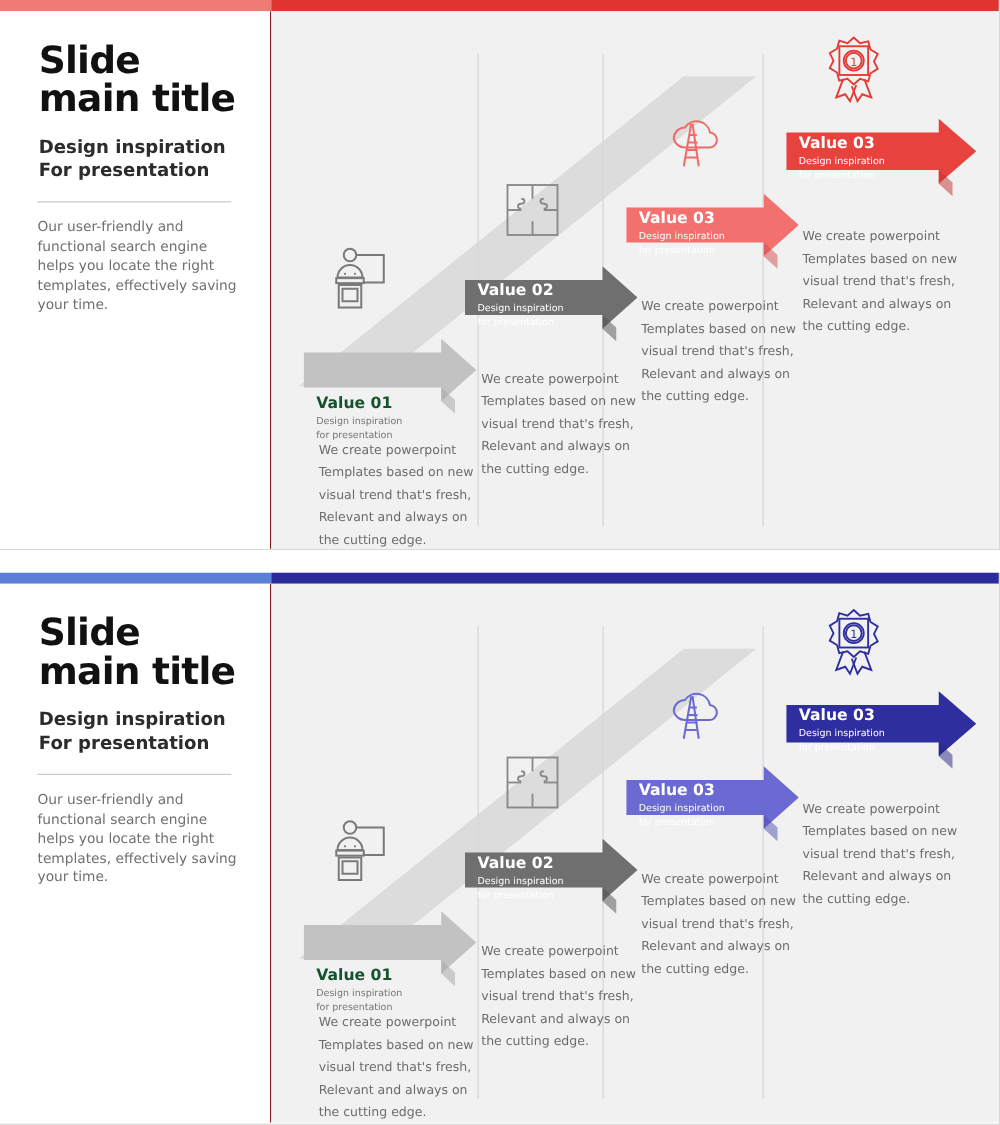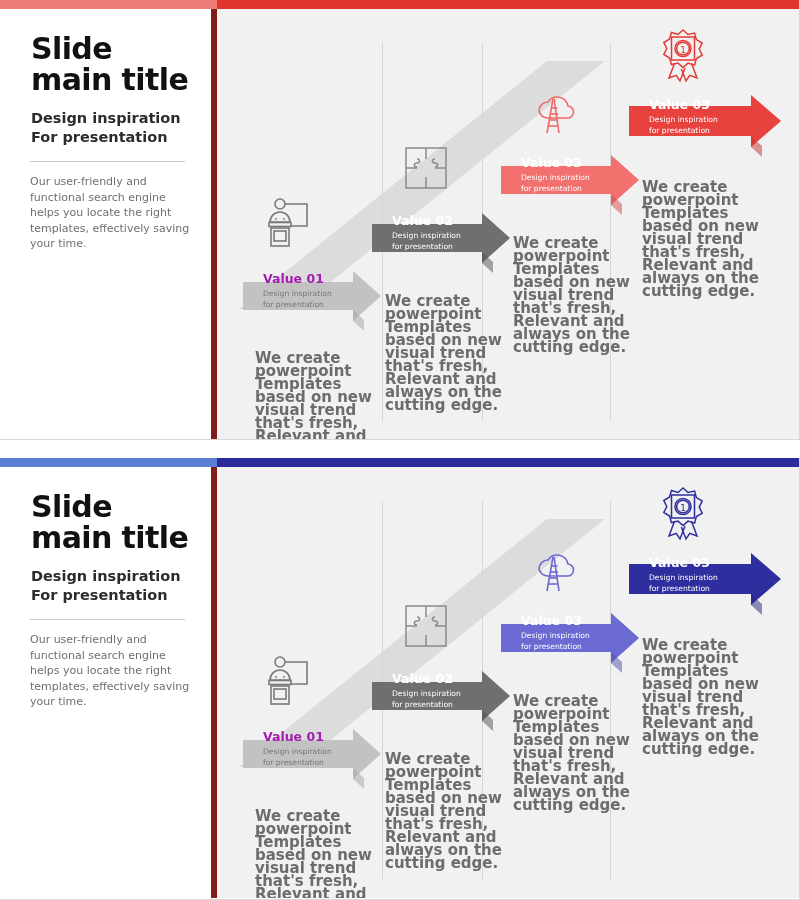--- a/index.html
+++ b/index.html
@@ -23,21 +23,21 @@
 
   
   .topbar { position: absolute; top: 0; left: 0; width: 800px; height: 9px; }
   .topbar .left  { position: absolute; left: 0;   top: 0; width: 217px; height: 9px; }
   .topbar .right { position: absolute; left: 217px; top: 0; width: 583px; height: 9px; }
 
   
   .left-panel {
     position: absolute; top: 9px; left: 0; width: 217px; height: 431px;
     background: #ffffff;
-    border-right: 6px solid #7f1d1d;
+    border-right: 1px solid #7f1d1d;
   }
   .right-panel {
     position: absolute; top: 9px; left: 217px; width: 583px; height: 431px;
     background: #f1f1f1;
     overflow: hidden;
   }
 
   
   .title {
     position: absolute; left: 31px; top: 24px;
@@ -64,43 +64,42 @@
     position: absolute; top: 34px; width: 1px; height: 378px;
     background: #d6d6d6;
   }
 
   
   .ribbon { position: absolute; left: 0; top: 0; width: 583px; height: 431px; }
 
   
   .arrow {
     position: absolute;
-    display: flex; flex-direction: column; justify-content: flex-end;
-    padding-left: 20px;
+    display: flex; flex-direction: column; justify-content: space-between;
+    padding-left: 10px;
   }
   .arrow .v-title {
     font-size: 12.5px; font-weight: bold; line-height: 15px;
     margin-bottom: 3px;
   }
   .arrow .v-sub {
     font-size: 7.6px; line-height: 10.5px;
   }
-  .arrow.light .v-title { color: #a21caf; }
+  .arrow.light .v-title { color: #14532d; margin-top: 32px; }
   .arrow.light .v-sub   { color: #767676; }
   .arrow.dark  .v-title,
   .arrow.dark  .v-sub   { color: #ffffff; }
   .arrow.col   .v-title,
   .arrow.col   .v-sub   { color: #ffffff; }
 
   
   .para {
     position: absolute;
-    font-size: 15px; line-height: 13px; color: #6c6c6c;
+    font-size: 10px; line-height: 18px; color: #6c6c6c;
     width: 128px;
-    font-weight: bold;
   }
 
   
   .icon { position: absolute; }
 </style>
 </head>
 <body>
 
 <div class="slide">
 

